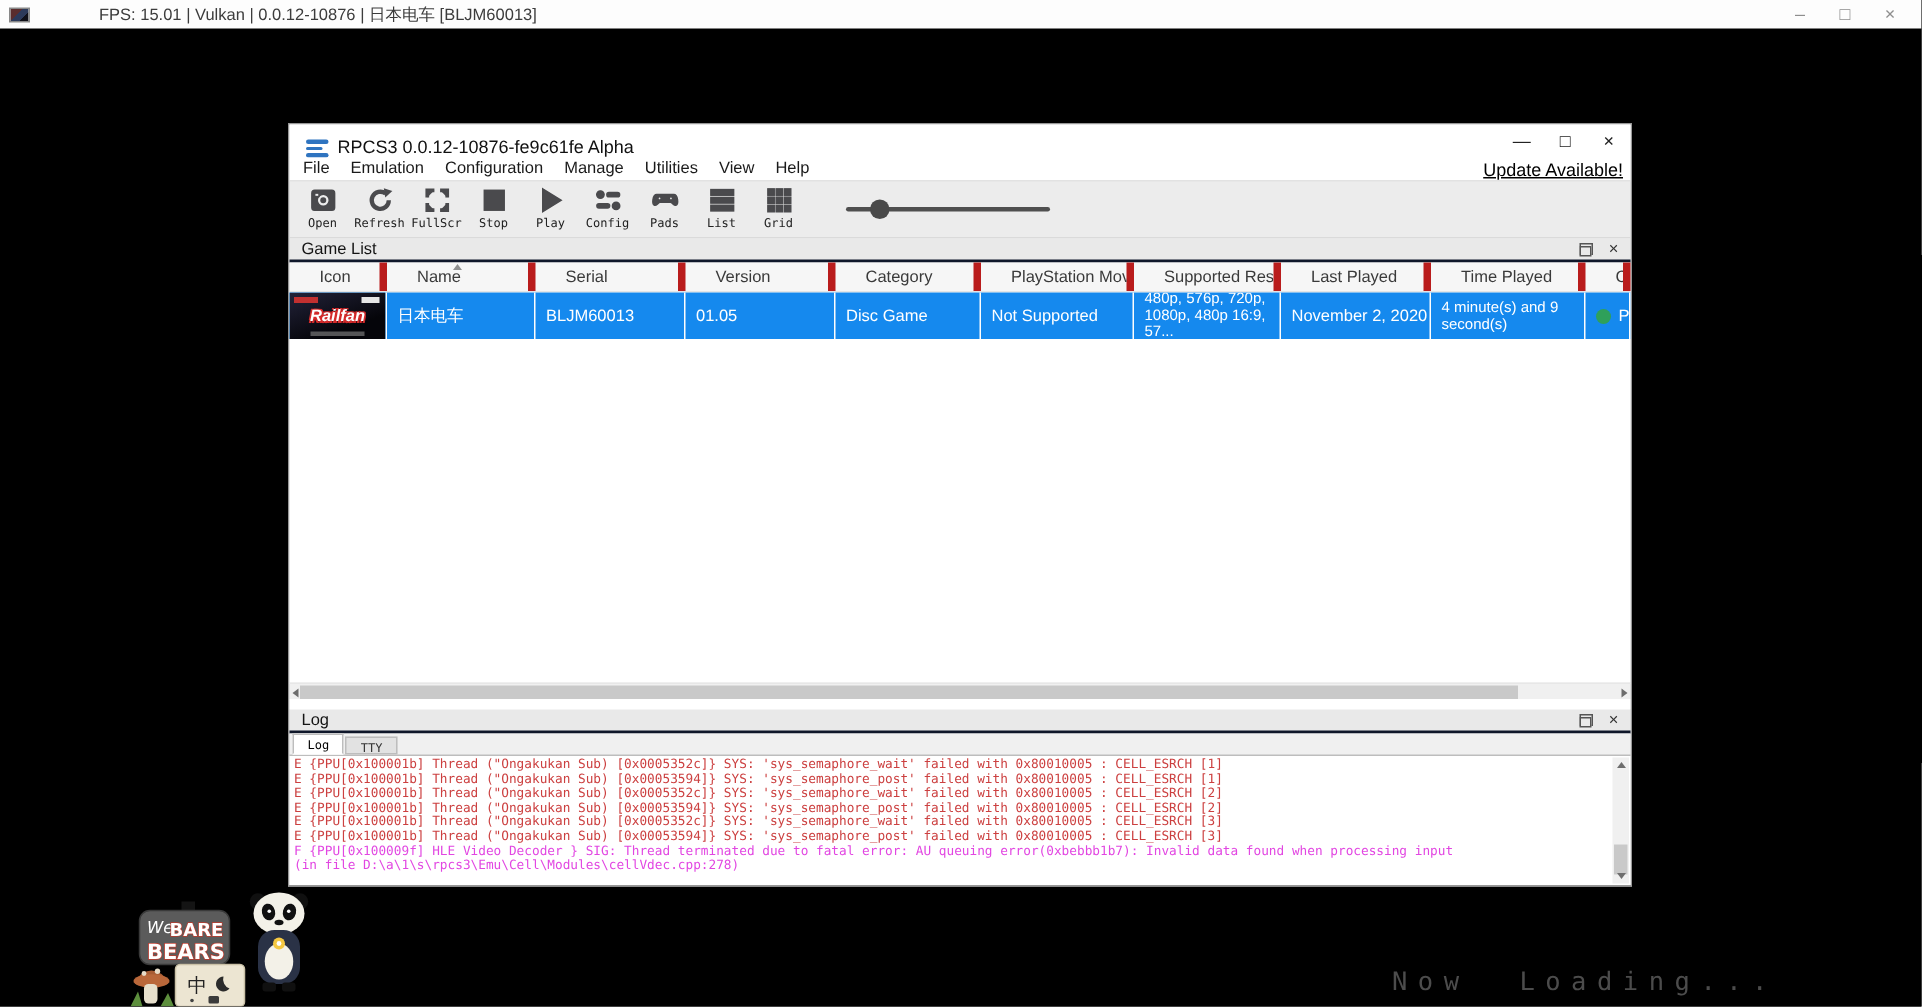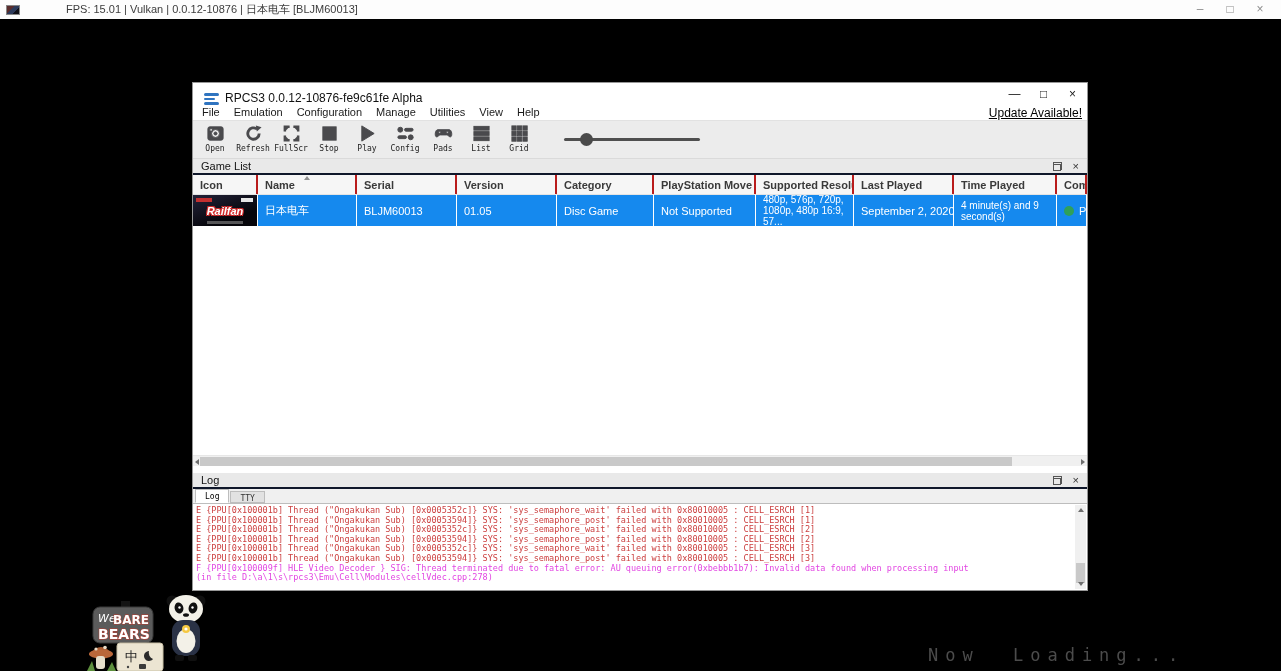--- a/index.html
+++ b/index.html
@@ -45,22 +45,22 @@
   .dock-title { height:16px; background:#e9e9e9; border-bottom:2px solid #0f172a; display:flex; align-items:center;
                 padding:0 8px; font-size:11px; color:#141414; }
   .dock-icons { margin-left:auto; display:flex; align-items:center; gap:11px; }
   .float-ic { width:9px; height:9px; position:relative; }
   .float-ic:before { content:""; position:absolute; right:0; top:0; width:7px; height:6px; border:1px solid #555; }
   .float-ic:after { content:""; position:absolute; left:0; bottom:0; width:6px; height:5px; border:1px solid #555; background:#e9e9e9; }
   .close-ic { font-size:11px; color:#333; line-height:9px; }
 
   .glrow { display:grid; grid-template-columns:65px 99px 100px 100px 97px 102px 98px 100px 103px minmax(0,1fr); }
   .thead { height:20px; background:#f6f6f6; border-bottom:1px solid #e4e4e4; }
-  .thead .hc { display:flex; align-items:center; padding-left:7px; font-size:11px; color:#3a3a3a;
-               border-right:2px solid #b91c1c; position:relative; overflow:hidden; white-space:nowrap;font-weight:bold; }
+  .thead .hc { display:flex; align-items:center; padding-left:20px; font-size:11px; color:#3a3a3a;
+               border-right:5px solid #b91c1c; position:relative; overflow:hidden; white-space:nowrap; }
   .sort-asc { position:absolute; top:1px; left:50%; margin-left:-3px; width:0; height:0;
               border-left:3px solid transparent; border-right:3px solid transparent; border-bottom:4px solid #8f8f8f; }
 
   .list-area { flex:none; height:260px; background:#fff; }
   .grow { height:31px; background:#1589ee; color:#fff; }
   .grow .gc { display:flex; align-items:center; padding-left:7px; font-size:11px; border-right:1px solid #fdfdfd;
               overflow:hidden; white-space:nowrap; }
   .grow .gc.small { font-size:10px; line-height:11px; white-space:normal; }
   .game-icon { width:100%; height:100%; background:linear-gradient(160deg,#23233a,#05050a 70%); position:relative;
                display:flex; align-items:center; justify-content:center; overflow:hidden; }
@@ -256,21 +256,21 @@
             <span class="railfan">Railfan</span>
             <span class="chip-b"></span>
           </div>
         </div>
         <div class="gc">日本电车</div>
         <div class="gc">BLJM60013</div>
         <div class="gc">01.05</div>
         <div class="gc">Disc Game</div>
         <div class="gc">Not Supported</div>
         <div class="gc small">480p, 576p, 720p, 1080p, 480p 16:9, 57...</div>
-        <div class="gc">September 2, 2020</div>
+        <div class="gc">November 2, 2020</div>
         <div class="gc small">4 minute(s) and 9 second(s)</div>
         <div class="gc">
           <span class="compat-dot"></span>
           <span>Play</span>
         </div>
       </div>
     </div>
 
     <div class="hscroll">
       <i class="arr left"></i>

